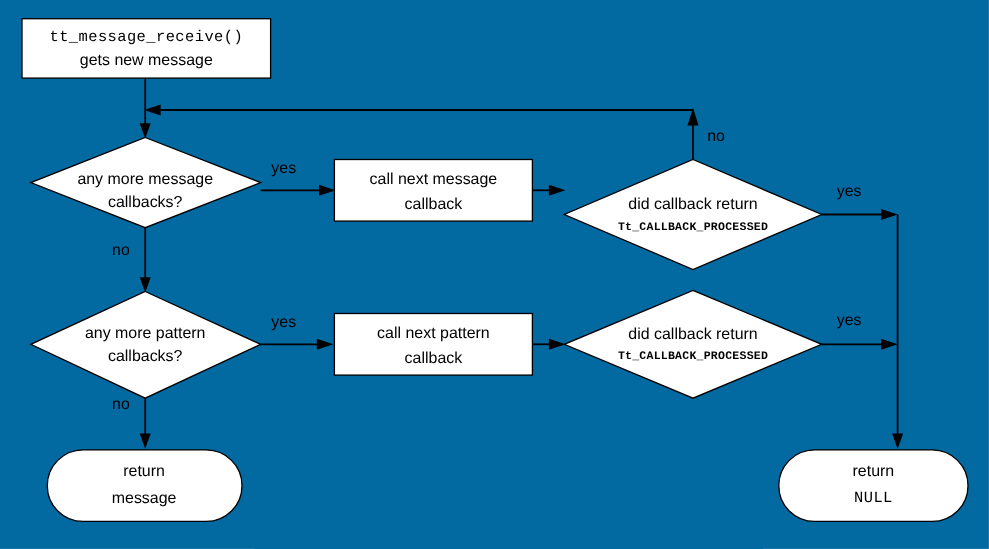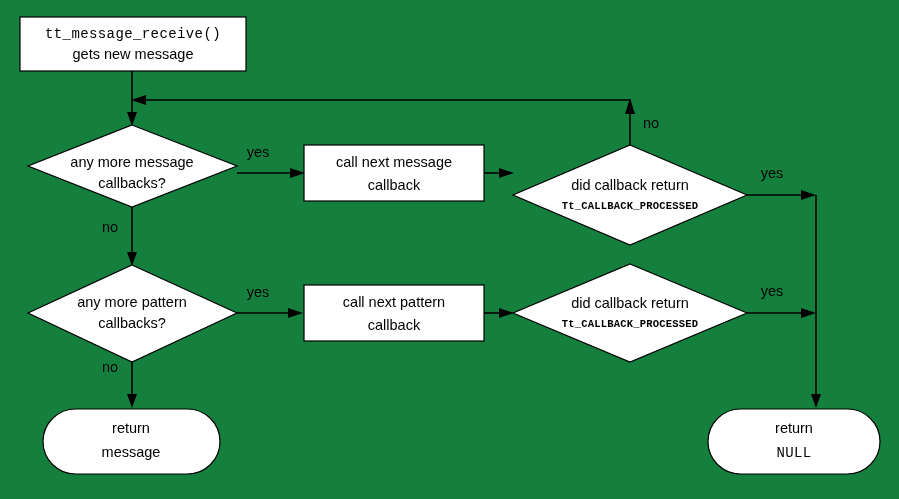--- a/index.html
+++ b/index.html
@@ -4,21 +4,21 @@
 <style>
   html, body {
     margin: 0;
     padding: 0;
     background: #ffffff;
   }
   #canvas {
     position: relative;
     width: 899px;
     height: 499px;
-    background: #15803d;
+    background: #0369a1;
     overflow: hidden;
     font-family: "Liberation Sans", sans-serif;
   }
   svg.diagram {
     position: absolute;
     left: 0;
     top: 0;
     width: 899px;
     height: 499px;
   }

